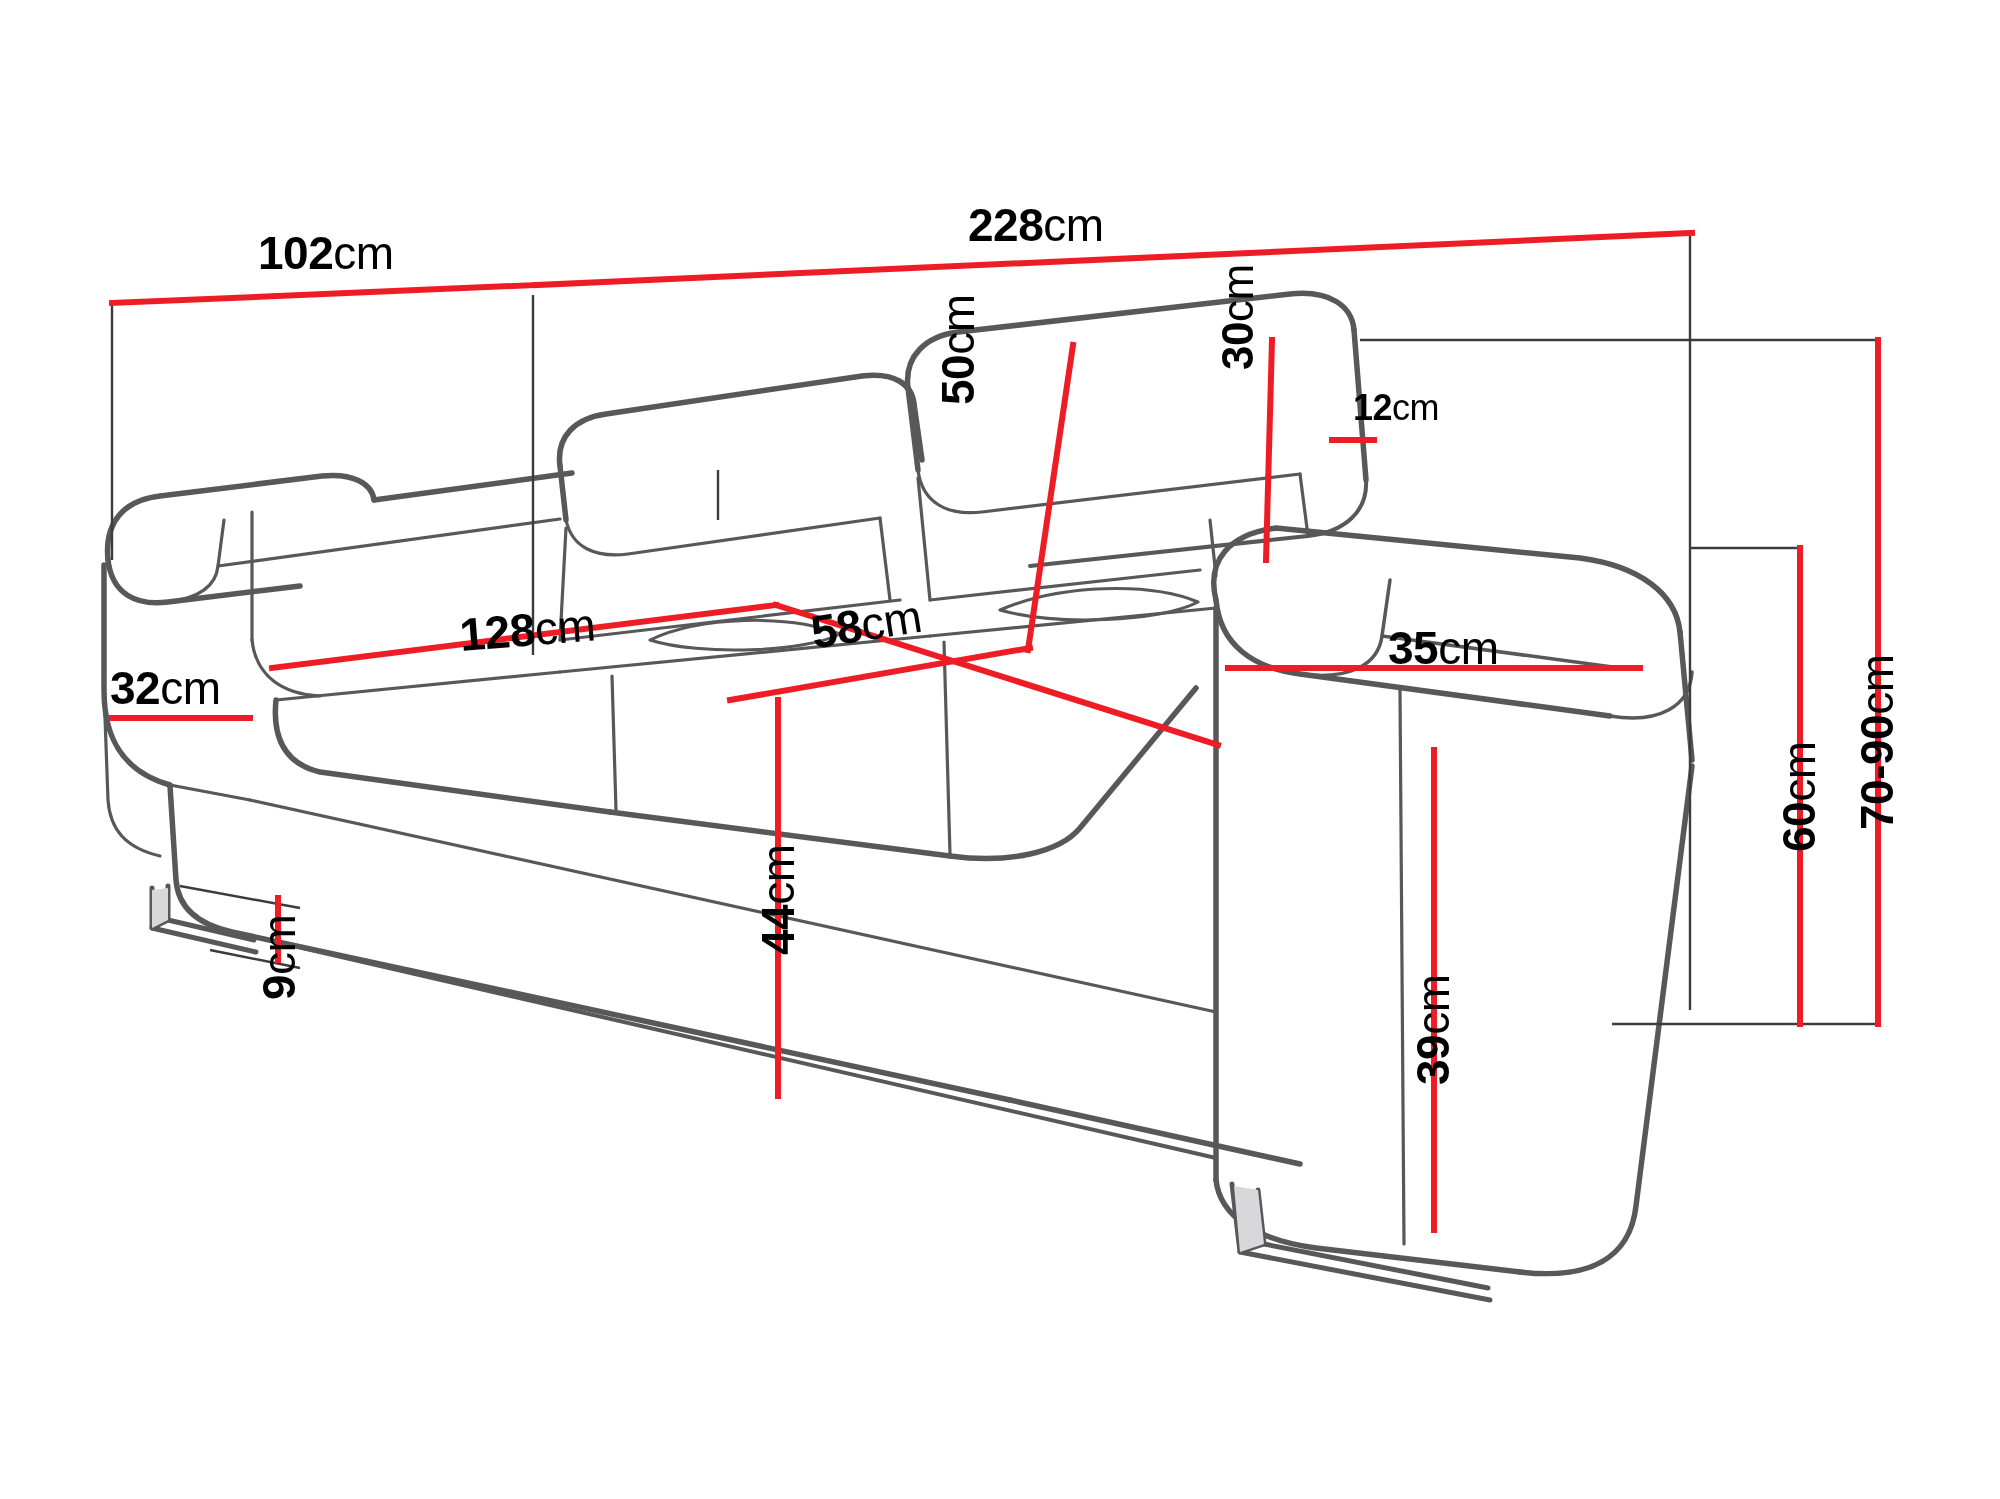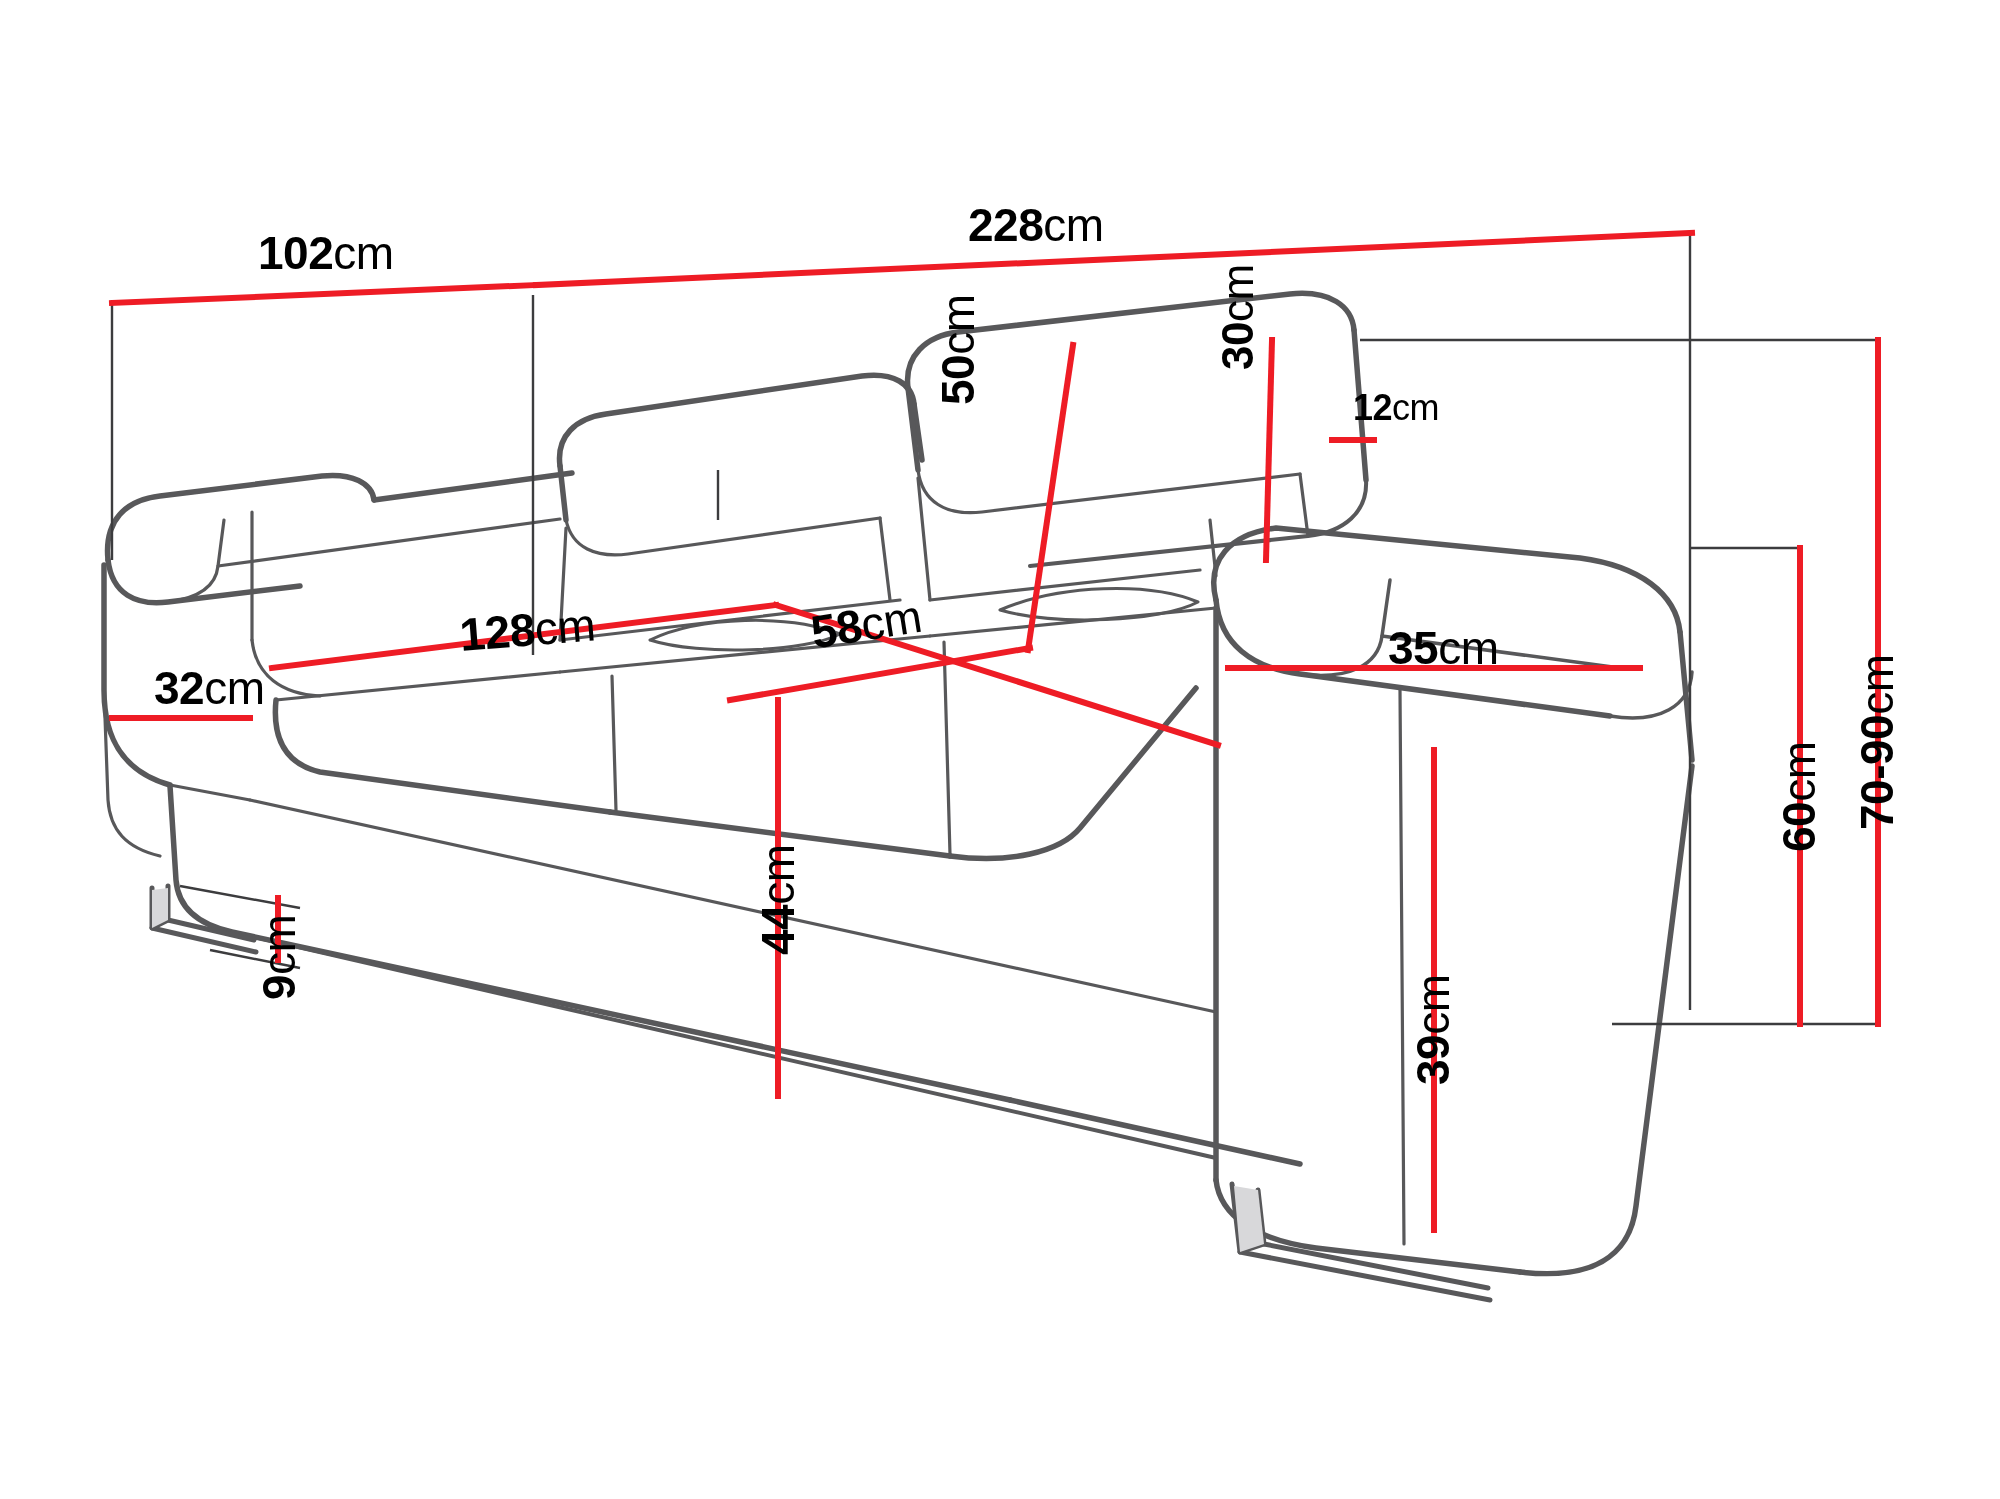--- a/index.html
+++ b/index.html
@@ -167,21 +167,21 @@
   </div>
 
   <div class="dimlabel" style="left:1216px; top:370px; font-size:44px; transform:rotate(-90deg); transform-origin:left top;">
     <span>30</span><span class="unit">cm</span>
   </div>
 
   <div class="dimlabel" style="left:1322px; top:390px; font-size:36px;margin-left:31px;">
     <span>12</span><span class="unit">cm</span>
   </div>
 
-  <div class="dimlabel" style="left:110px; top:665px; font-size:46px;margin-left:44px;">
+  <div class="dimlabel" style="left:110px; top:665px; font-size:46px;">
     <span>32</span><span class="unit">cm</span>
   </div>
 
   <div class="dimlabel" style="left:458px; top:612px; font-size:46px; transform:rotate(-4.5deg); transform-origin:left top;">
     <span>128</span><span class="unit">cm</span>
   </div>
 
   <div class="dimlabel" style="left:808px; top:610px; font-size:46px; transform:rotate(-9deg); transform-origin:left top;">
     <span>58</span><span class="unit">cm</span>
   </div>

